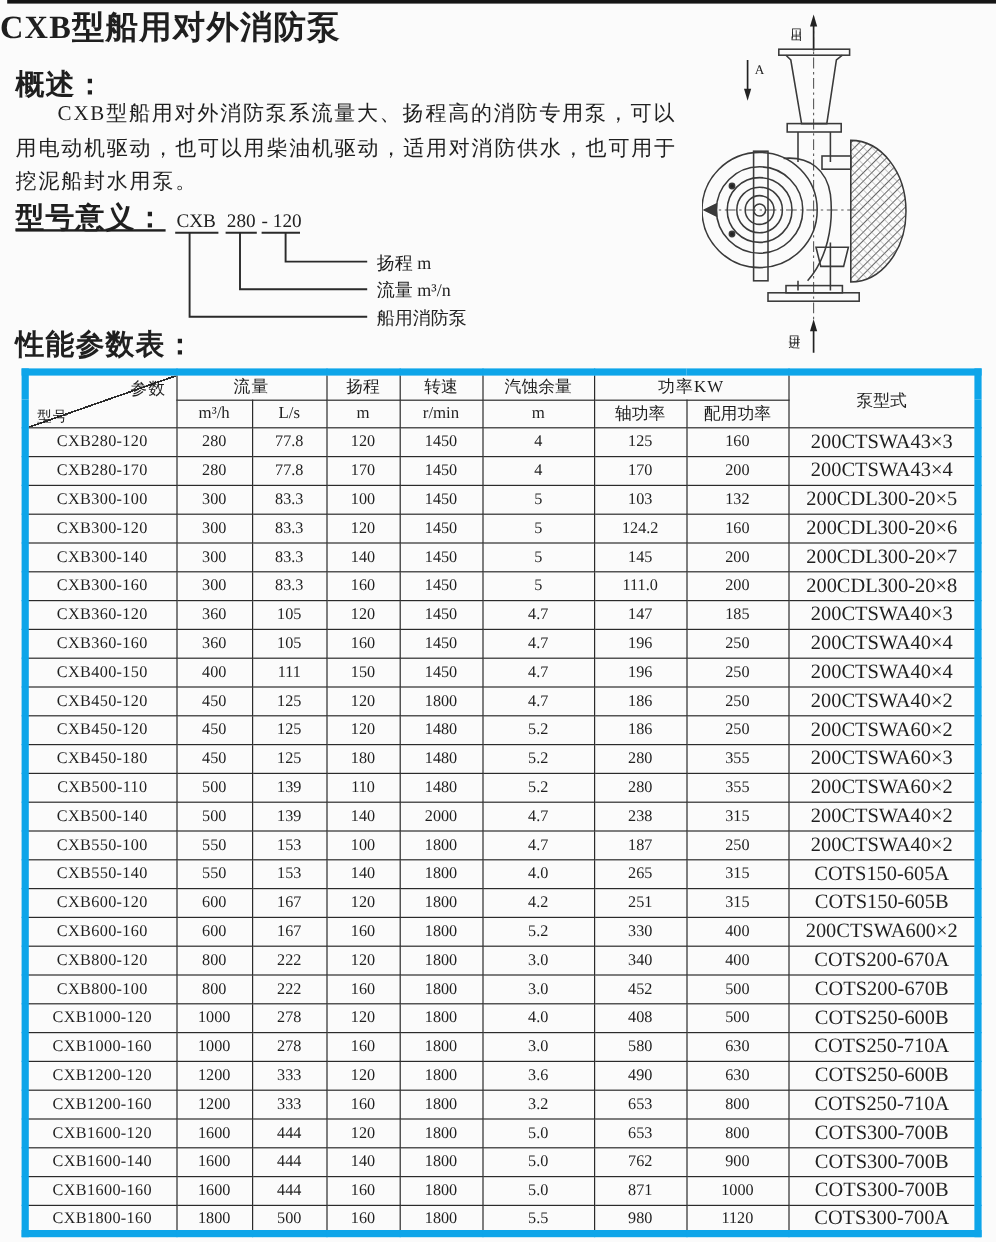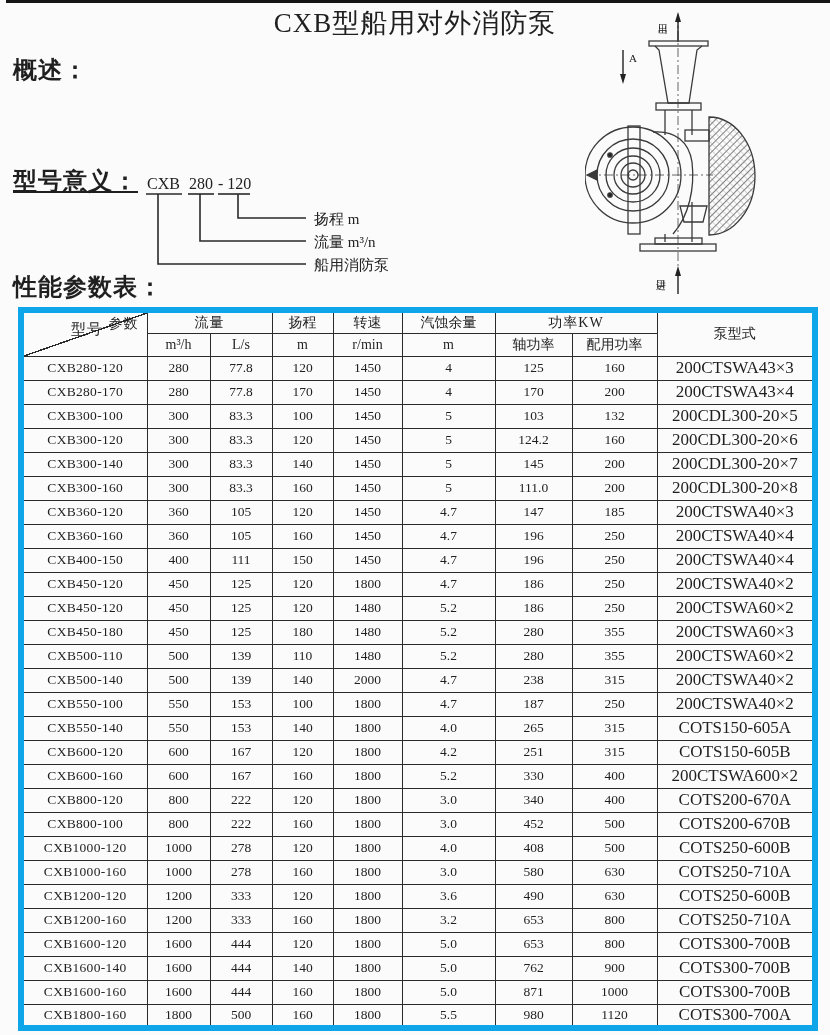--- a/index.html
+++ b/index.html
@@ -5,21 +5,21 @@
   * { margin:0; padding:0; box-sizing:border-box; }
   html,body { background:#e8e8e8; }
   .page {
     position:relative; width:830px; height:1035px; margin:0 auto;
     background:#fbfbfb; color:#1f1f1f; overflow:hidden;
     font-family:"Liberation Serif","DejaVu Serif",serif;
   }
   .top-rule { position:absolute; top:0; left:6px; right:0; height:3px; background:#151515; }
   .doc-title {
     position:absolute; top:5px; left:0; width:100%;
-    text-align:center; font-size:27px; font-weight:normal; letter-spacing:1px;
+    font-size:27px; font-weight:bold; letter-spacing:1px;
   }
   .sec-heading { position:absolute; left:13px; font-size:24px; font-weight:bold; letter-spacing:1px; }
   .h-overview { top:54px; }
   .h-model   { top:165px;text-decoration:underline; }
   .h-table   { top:271px; }
   .overview-text {
     position:absolute; top:80px; left:13px; width:568px;
     font-size:17.5px; line-height:28.5px; text-indent:2em; letter-spacing:1.5px;
   }
   .model-diagram { position:absolute; left:138px; top:168px; }
@@ -40,33 +40,34 @@
   .param-table thead th { height:23px; font-size:14px; }
   .param-table thead .grp { letter-spacing:1px; }
   .corner-cell { position:relative; padding:0; }
   .corner-diag {
     position:absolute; inset:0;
     background:linear-gradient(to bottom right,
       transparent calc(50% - 0.7px), #2b2b2b calc(50% - 0.7px),
       #2b2b2b calc(50% + 0.7px), transparent calc(50% + 0.7px));
   }
   .corner-top    { position:absolute; top:2px;  right:8px; font-size:14px; letter-spacing:1px; }
-  .corner-bottom { position:absolute; bottom:17px; left:7px; font-size:15px; letter-spacing:1px;margin-left:40px; }
+  .corner-bottom { position:absolute; bottom:0; left:7px; font-size:12px; letter-spacing:1px; }
   .c-model { text-align:center; font-size:13.5px; letter-spacing:0.3px;margin-top:48px; }
   .c-type  { font-size:17px;margin-top:28px; }
 </style>
 </head>
 <body>
 
 <div class="page">
   <div class="top-rule"></div>
 
   <h1 class="doc-title">CXB型船用对外消防泵</h1>
 
   <h2 class="sec-heading h-overview">概述：</h2>
+  <p class="overview-text">CXB型船用对外消防泵系流量大、扬程高的消防专用泵，可以用电动机驱动，也可以用柴油机驱动，适用对消防供水，也可用于挖泥船封水用泵。</p>
 
   <h2 class="sec-heading h-model">型号意义：</h2>
 
   <svg class="model-diagram" width="300" height="108" viewBox="0 0 300 108">
     <g stroke="#2a2a2a" stroke-width="1.6" fill="none">
       <line x1="8" y1="26" x2="44" y2="26"></line>
       <line x1="50" y1="26" x2="76" y2="26"></line>
       <line x1="80" y1="26" x2="112" y2="26"></line>
       <polyline points="100,26 100,50 168,50"></polyline>
       <polyline points="62,26 62,73 168,73"></polyline>

